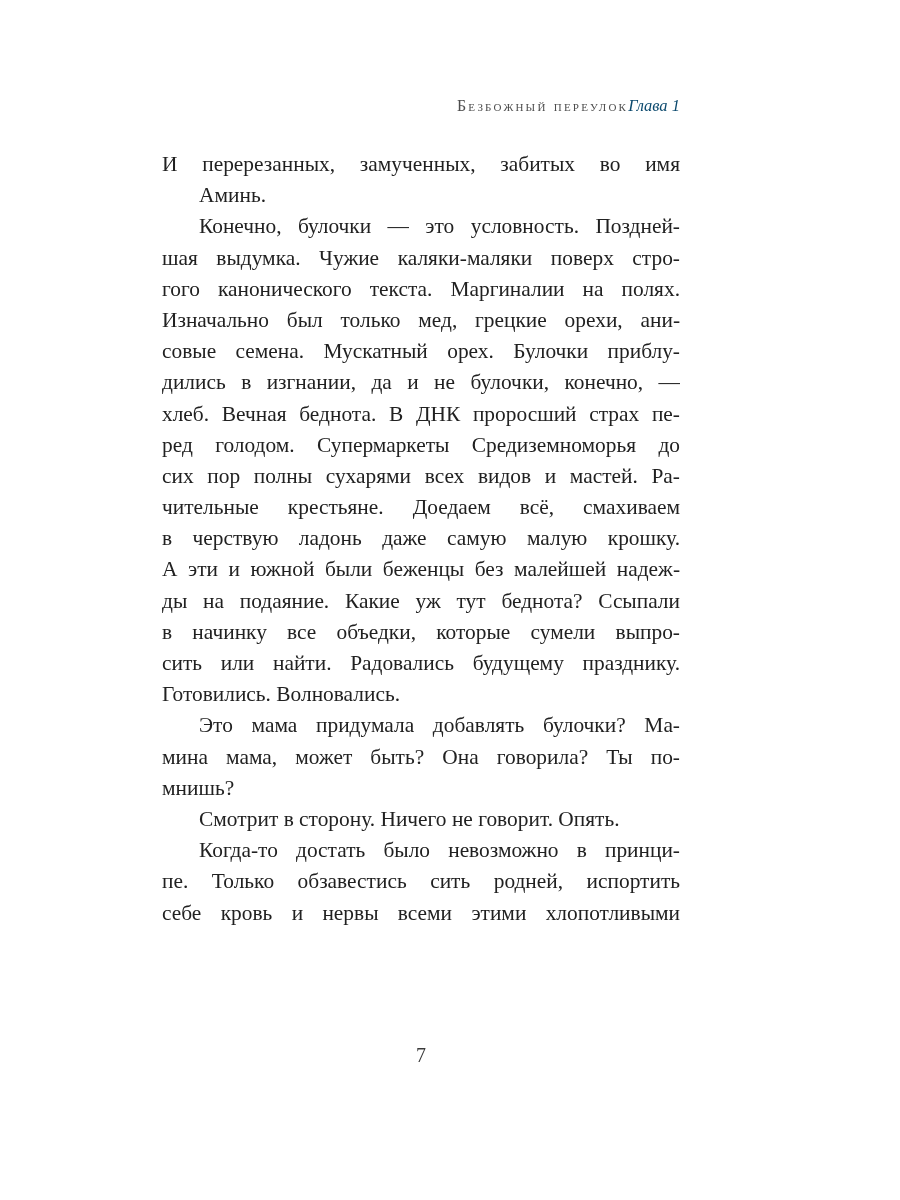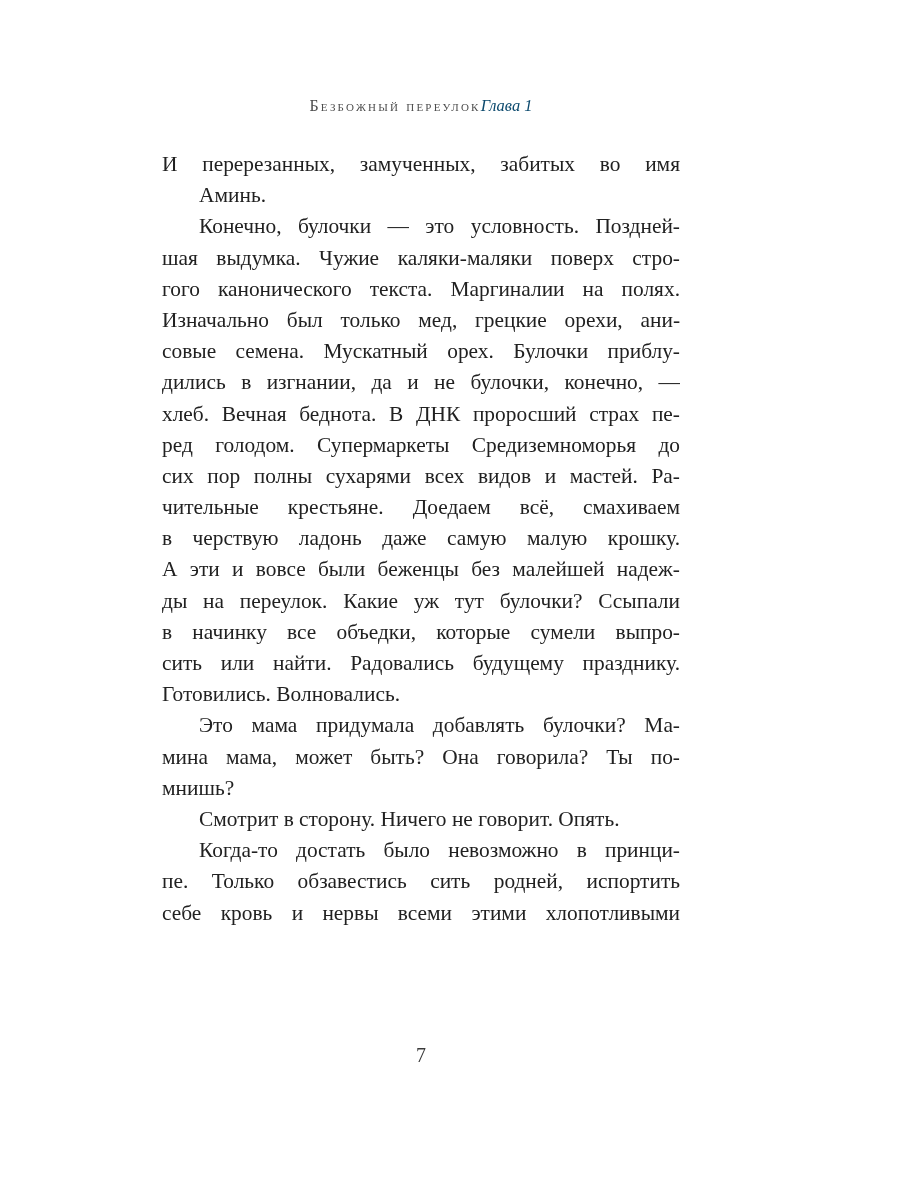--- a/index.html
+++ b/index.html
@@ -15,21 +15,21 @@
     overflow: hidden;
     font-family: "Liberation Serif", serif;
   }
   
   .running-header {
     position: absolute;
     top: 96px;
     left: 162px;
     width: 518px;
     display: flex;
-    justify-content: center;
+    justify-content: flex-end;
     align-items: baseline;
   }
   .running-title {
     font-family: "Liberation Serif", serif;
     font-variant: small-caps;
     font-size: 16px;
     letter-spacing: 2.2px;
     color: #4d4d4d;
   }
   .chapter-label {
@@ -89,22 +89,22 @@
       <div class="line justify">шая выдумка. Чужие каляки-маляки поверх стро-</div>
       <div class="line justify">гого канонического текста. Маргиналии на полях.</div>
       <div class="line justify">Изначально был только мед, грецкие орехи, ани-</div>
       <div class="line justify">совые семена. Мускатный орех. Булочки приблу-</div>
       <div class="line justify">дились в изгнании, да и не булочки, конечно, —</div>
       <div class="line justify">хлеб. Вечная беднота. В ДНК проросший страх пе-</div>
       <div class="line justify">ред голодом. Супермаркеты Средиземноморья до</div>
       <div class="line justify">сих пор полны сухарями всех видов и мастей. Ра-</div>
       <div class="line justify">чительные крестьяне. Доедаем всё, смахиваем</div>
       <div class="line justify">в черствую ладонь даже самую малую крошку.</div>
-      <div class="line justify">А эти и вовсе были беженцы без малейшей надеж-</div>
-      <div class="line justify">ды на переулок. Какие уж тут булочки? Ссыпали</div>
+      <div class="line justify">А эти и южной были беженцы без малейшей надеж-</div>
+      <div class="line justify">ды на подаяние. Какие уж тут беднота? Ссыпали</div>
       <div class="line justify">в начинку все объедки, которые сумели выпро-</div>
       <div class="line justify">сить или найти. Радовались будущему празднику.</div>
       <div class="line">Готовились. Волновались.</div>
       <div class="line justify indent">Это мама придумала добавлять булочки? Ма-</div>
       <div class="line justify">мина мама, может быть? Она говорила? Ты по-</div>
       <div class="line">мнишь?</div>
       <div class="line indent">Смотрит в сторону. Ничего не говорит. Опять.</div>
       <div class="line justify indent">Когда-то достать было невозможно в принци-</div>
       <div class="line justify">пе. Только обзавестись сить родней, испортить</div>
       <div class="line justify">себе кровь и нервы всеми этими хлопотливыми</div>

